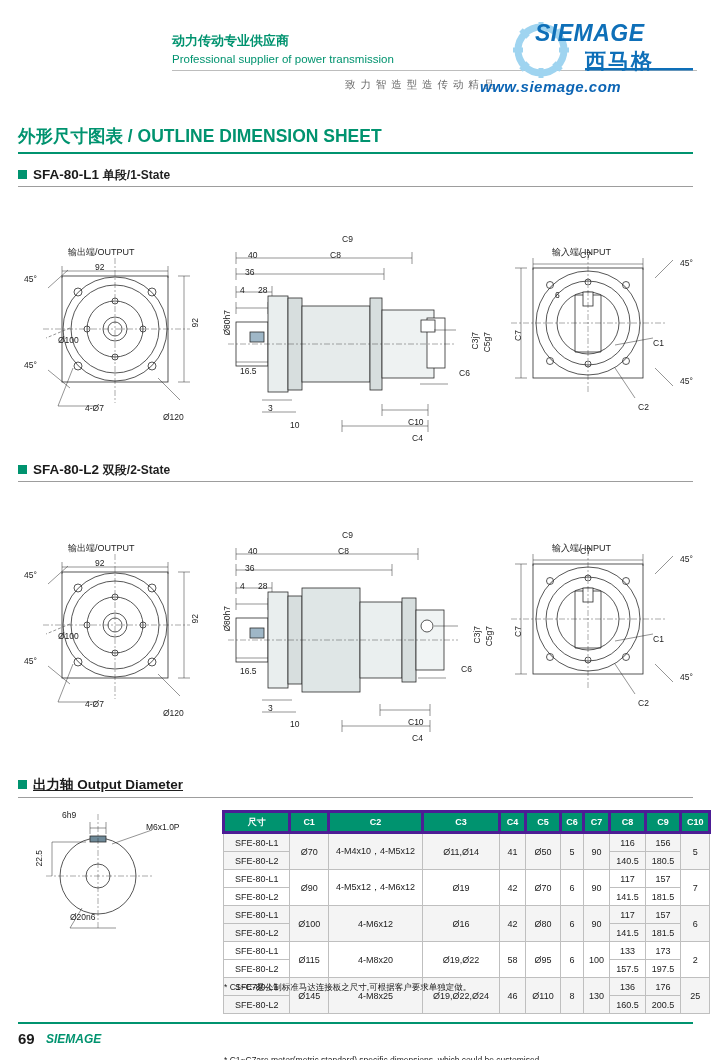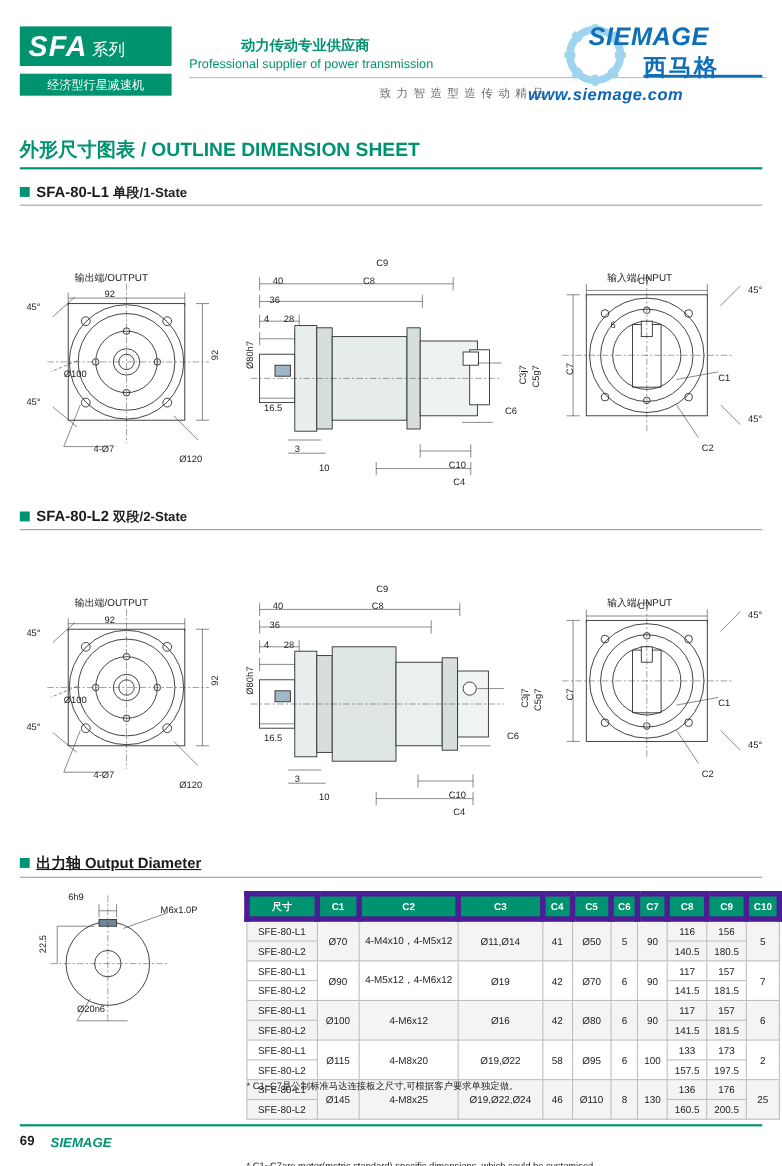--- a/index.html
+++ b/index.html
@@ -6,21 +6,21 @@
   body{width:711px;height:1060px;background:#ffffff;font-family:"Liberation Sans",sans-serif;color:#1a1a1a;position:relative;overflow:hidden;}
 
   
   .header{position:absolute;left:0;top:0;width:711px;height:105px;}
   .hdr-left{position:absolute;left:18px;top:24px;width:140px;}
   .sfa-box{background:#00936f;color:#fff;width:138px;height:36px;display:flex;align-items:center;padding-left:8px;box-sizing:border-box;}
   .sfa-box .sfa{font-size:26px;font-weight:bold;font-style:italic;letter-spacing:1px;}
   .sfa-box .xi{font-size:15px;margin-left:4px;margin-top:6px;}
   .sfa-sub{background:#00936f;color:#fff;width:138px;height:20px;margin-top:7px;font-size:11px;display:flex;align-items:center;justify-content:center;}
   .hdr-mid{position:absolute;left:172px;top:32px;}
-  .hdr-mid .cn{color:#00936f;font-size:13px;font-weight:bold;margin-left:47px;}
+  .hdr-mid .cn{color:#00936f;font-size:13px;font-weight:bold;}
   .hdr-mid .en{color:#00936f;font-size:11.5px;margin-top:3px;}
   .hdr-mid2{position:absolute;left:345px;top:78px;font-size:10.5px;color:#6d6d6d;letter-spacing:1px;}
   .hdr-url{position:absolute;left:480px;top:78px;font-size:15px;color:#0b64b4;font-weight:bold;letter-spacing:0.5px;font-style:italic;}
   .hdr-logo{position:absolute;right:14px;top:20px;width:190px;height:62px;}
   .hdr-logo .siemage{position:absolute;left:28px;top:0px;color:#0e6fb8;font-size:23px;font-weight:bold;font-style:italic;letter-spacing:0.5px;}
   .hdr-logo .cnname{position:absolute;left:78px;top:27px;color:#0e6fb8;font-size:21px;font-weight:bold;letter-spacing:2px;}
   .hdr-rule{position:absolute;left:172px;top:70px;width:525px;height:1px;background:#bdbdbd;}
 
   
   .page-title{position:absolute;left:18px;top:124px;font-size:17.5px;font-weight:bold;color:#00936f;letter-spacing:0px;}
@@ -34,41 +34,34 @@
   .sec-rule{position:absolute;height:1px;background:#9d9d9d;left:18px;width:675px;}
 
   
   .draw{position:absolute;color:#2b2b2b;font-size:8px;}
   .lbl{position:absolute;font-size:8.5px;color:#1c1c1c;white-space:nowrap;}
   .lbl.b{font-size:9px;margin-top:32px;}
   .vt{writing-mode:vertical-rl;transform:rotate(180deg);}
 
   
   .tbl{position:absolute;left:222px;top:810px;border-collapse:collapse;font-size:9px;}
-  .tbl th{background:#00936f;color:#fff;font-weight:bold;border:5px solid #4c1d95;height:16px;}
+  .tbl th{background:#00936f;color:#fff;font-weight:bold;border:3px solid #4c1d95;height:16px;}
   .tbl td{border:1px solid #bfbfbf;text-align:center;height:15px;color:#1b1b1b;background:#f4f4f4;}
   .tbl tr.alt td{background:#ffffff;}
   .note{position:absolute;left:224px;font-size:8.5px;color:#1b1b1b;}
 
   
   .foot-rule{position:absolute;left:18px;top:1022px;width:675px;height:1.5px;background:#00936f;}
-  .pageno{position:absolute;left:18px;top:1030px;font-size:12px;font-weight:bold;color:#1a1a1a;}
+  .pageno{position:absolute;left:18px;top:1030px;font-size:15px;font-weight:bold;color:#1a1a1a;}
   .footlogo{position:absolute;left:46px;top:1032px;font-size:12px;font-weight:bold;font-style:italic;color:#00936f;}
 </style>
 </head>
 <body>
 
 <div class="header">
-  <div class="hdr-left">
-    <div class="sfa-box">
-      <span class="sfa">SFA</span>
-      <span class="xi">系列</span>
-    </div>
-    <div class="sfa-sub">经济型行星减速机</div>
-  </div>
   <div class="hdr-mid">
     <div class="cn">动力传动专业供应商</div>
     <div class="en">Professional supplier of power transmission</div>
   </div>
   <div class="hdr-rule"></div>
   <div class="hdr-mid2">致 力 智 造 型 造 传 动 精 品</div>
   <div class="hdr-url">www.siemage.com</div>
 
   <div class="hdr-logo">
     <svg width="190" height="64" viewBox="0 0 190 64">

